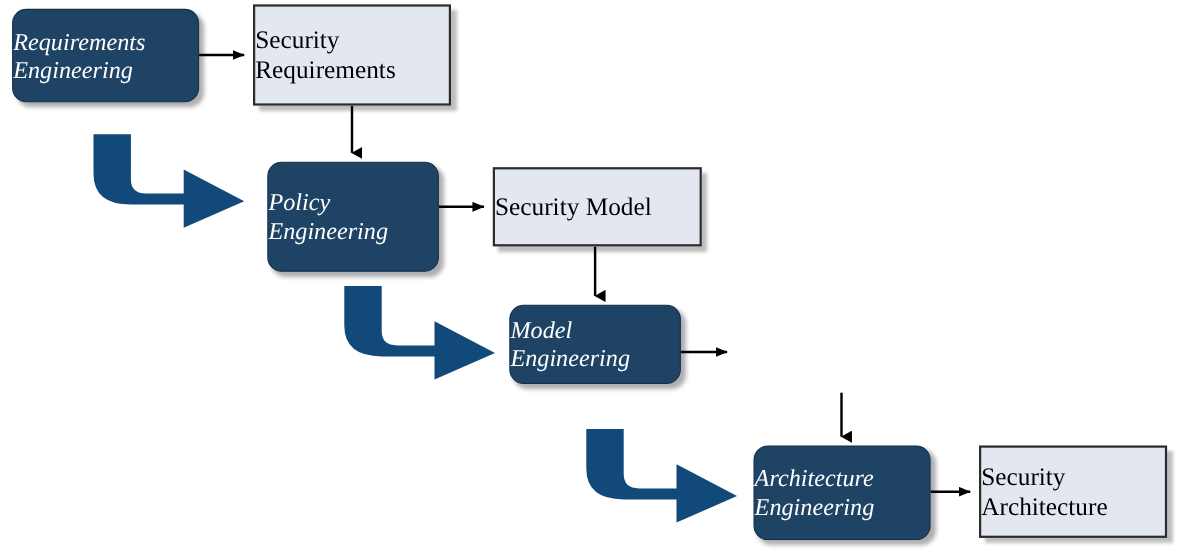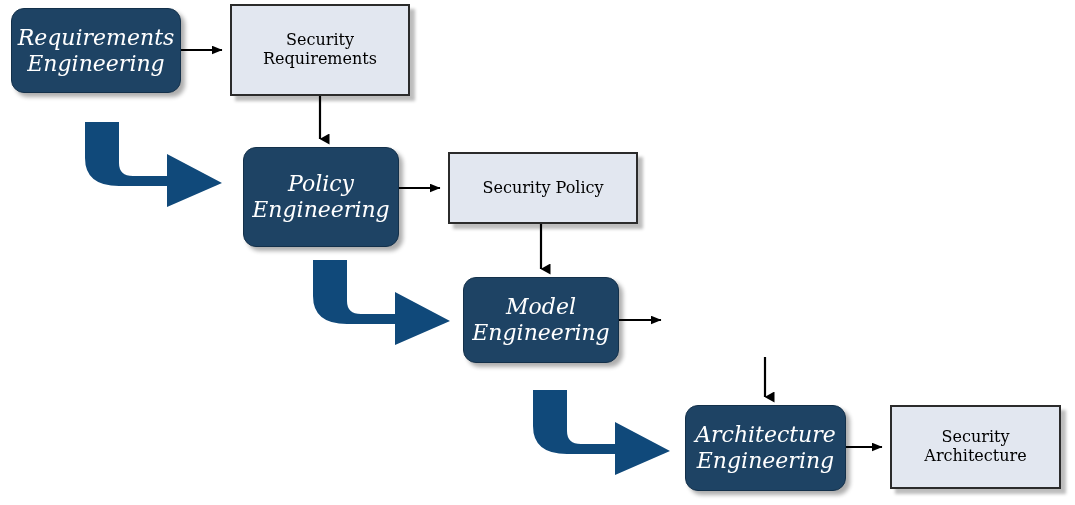--- a/index.html
+++ b/index.html
@@ -25,22 +25,23 @@
     width: 1075px;
     height: 505px;
   }
   
   .node {
     position: absolute;
     box-sizing: border-box;
     display: flex;
     align-items: center;
     justify-content: center;
-    text-align: center;
+    text-align: left;
     z-index: 3;
+    font-family: Liberation Serif, serif;
   }
   .node .node-label {
     display: block;
     width: 100%;
     line-height: 1.18;
     white-space: pre-line;
   }
   
   .node.activity {
     background: #1e4364;
@@ -51,21 +52,21 @@
     font-size: 22px;
     box-shadow: 4px 4px 4px rgba(0,0,0,0.32);
   }
   
   .node.artifact {
     background: #e2e7f0;
     border: 2px solid #2b2b2b;
     border-radius: 0;
     color: #000000;
     font-style: normal;
-    font-size: 16px;
+    font-size: 23px;
     box-shadow: 5px 5px 3px rgba(0,0,0,0.26);
   }
 </style>
 </head>
 <body>
 
 <div id="diagram-root">
 
   <svg id="diagram-svg" viewBox="0 0 1075 505">
     <defs>
@@ -112,24 +113,24 @@
     <span class="node-label">Security
 Requirements</span>
   </div>
 
   <div class="node activity" style="left:243px; top:147px; width:156px; height:100px;">
     <span class="node-label">Policy
 Engineering</span>
   </div>
 
   <div class="node artifact" style="left:448px; top:152px; width:190px; height:72px;">
-    <span class="node-label">Security Policy</span>
+    <span class="node-label">Security Model</span>
   </div>
 
-  <div class="node activity" style="left:463px; top:277px; width:156px; height:86px;">
+  <div class="node activity" style="left:463px; top:277px; width:156px; height:72px;">
     <span class="node-label">Model
 Engineering</span>
   </div>
 
 
   <div class="node activity" style="left:685px; top:405px; width:161px; height:86px;">
     <span class="node-label">Architecture
 Engineering</span>
   </div>
 

